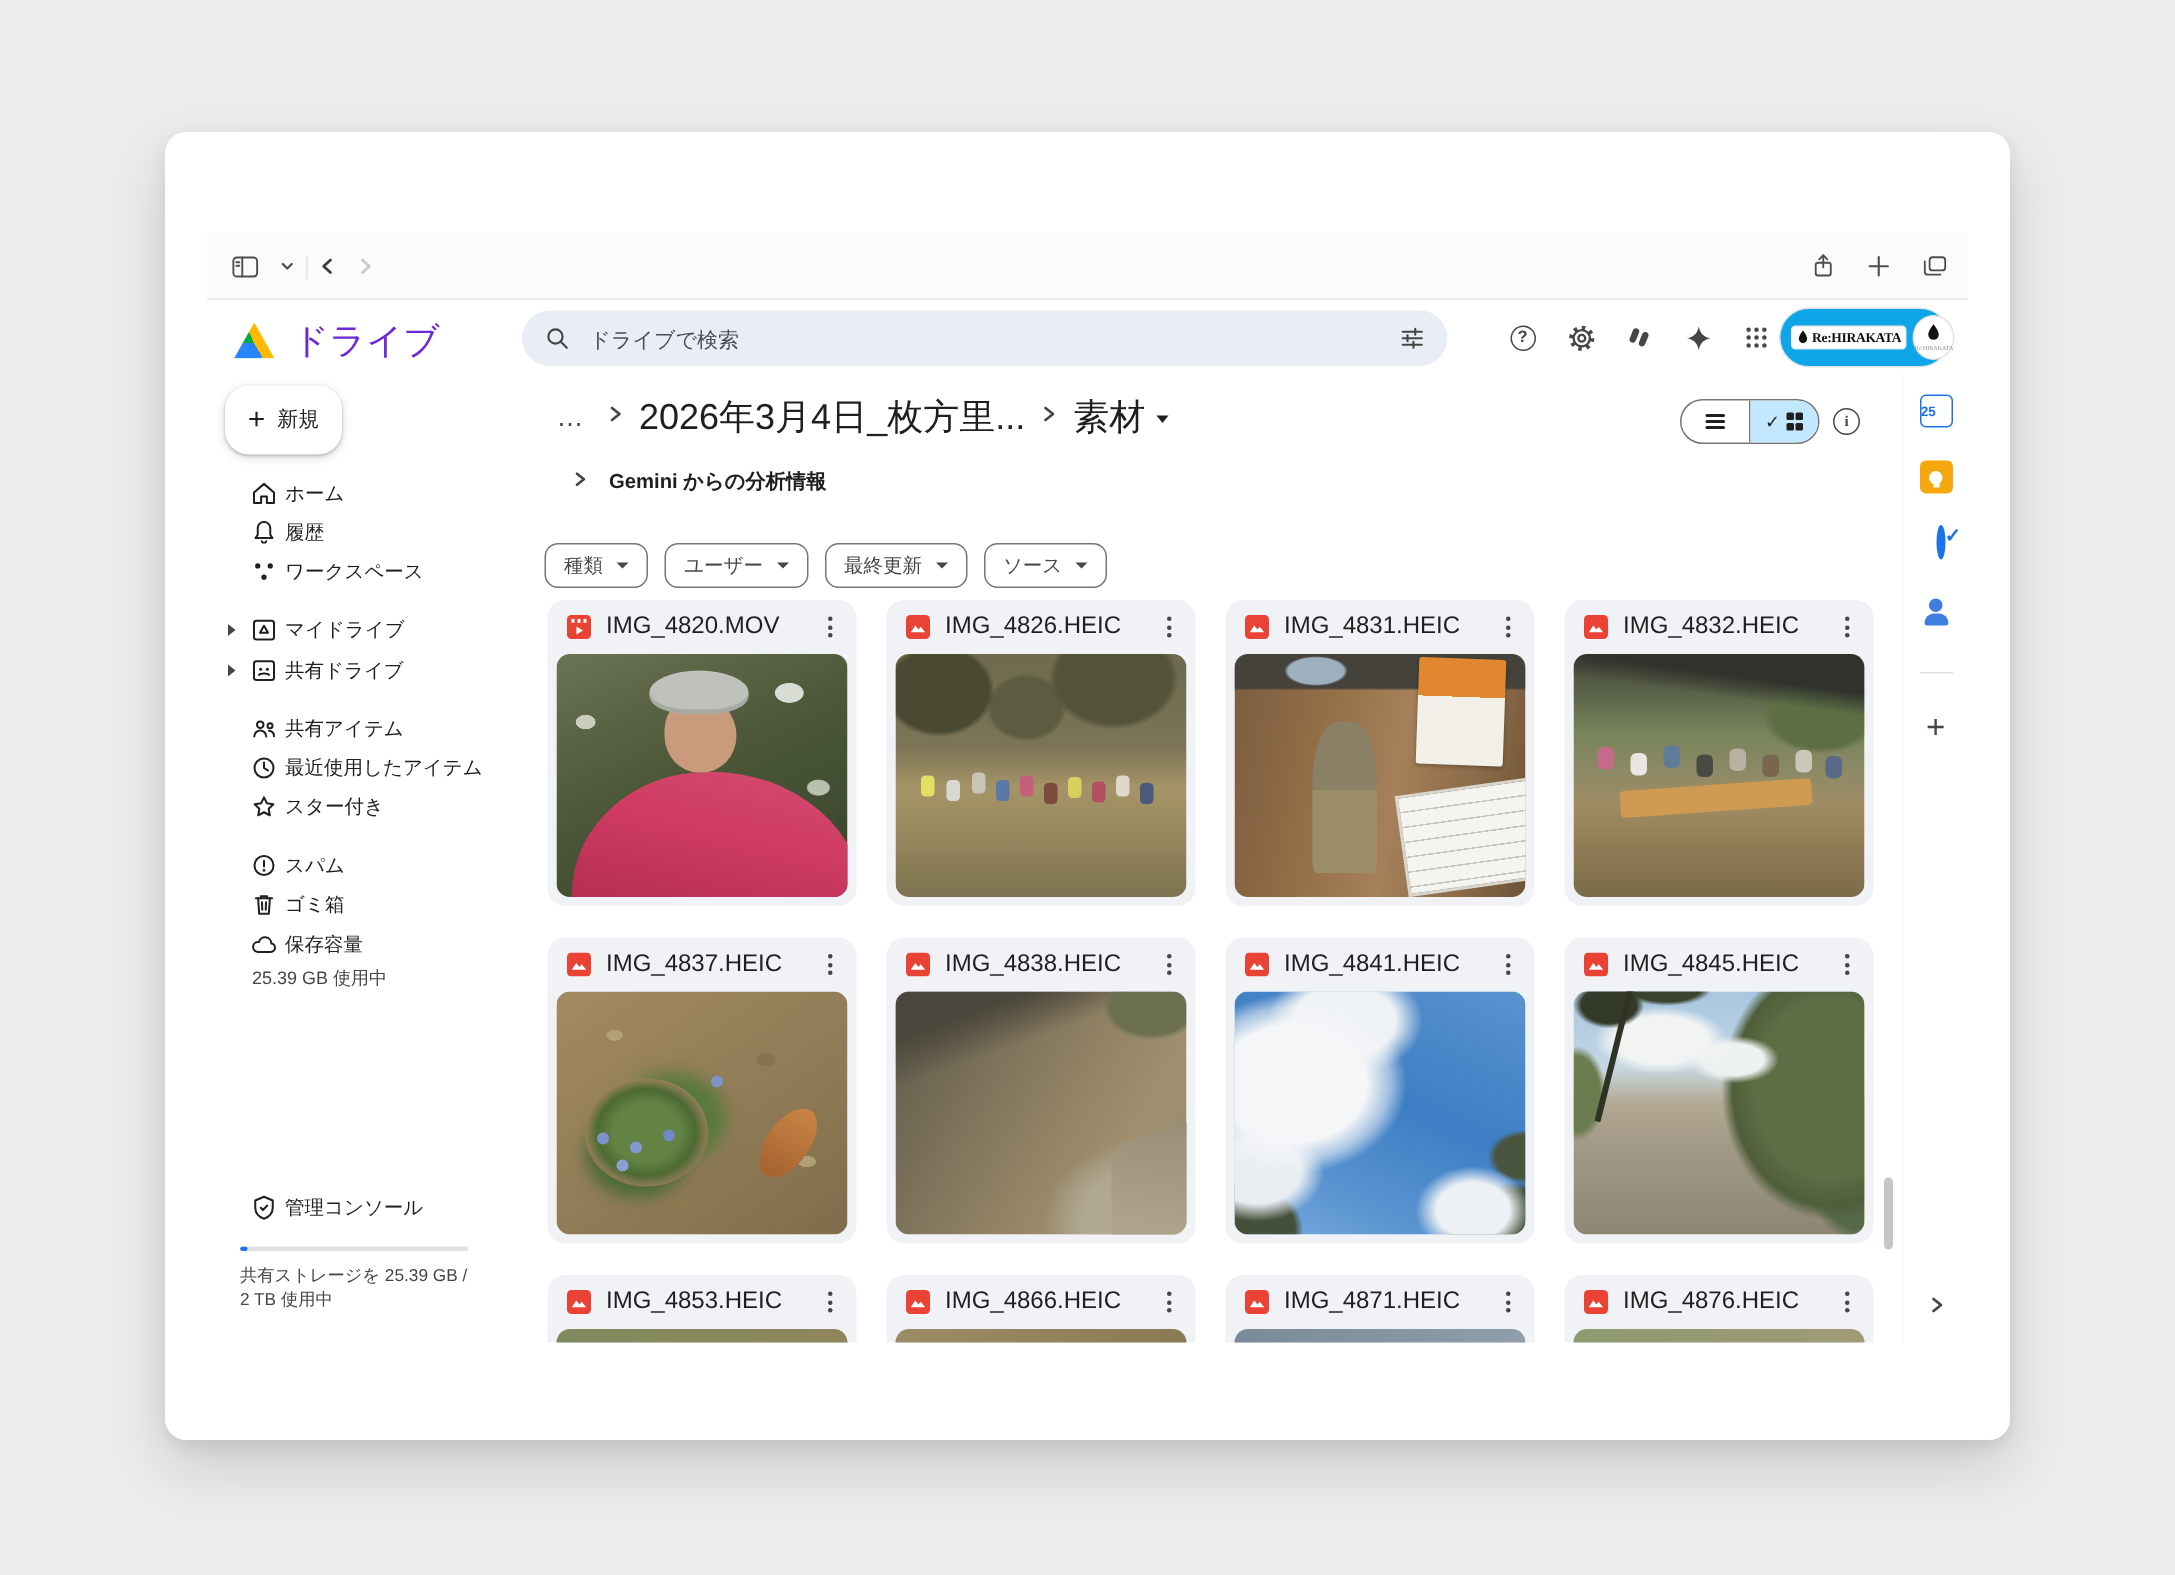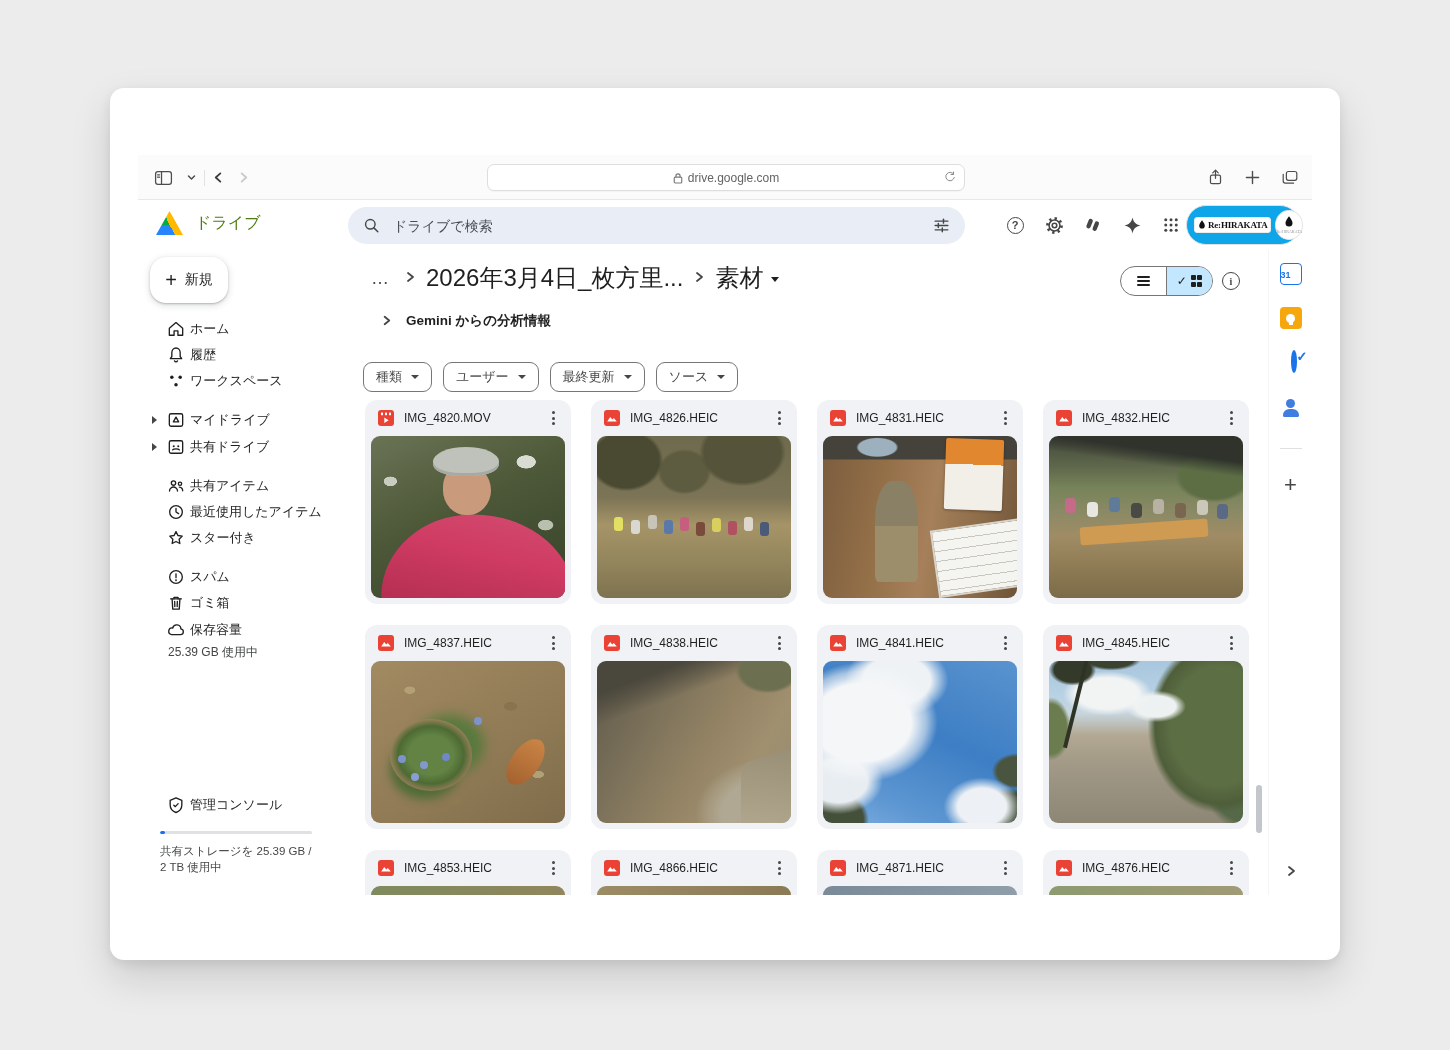--- a/index.html
+++ b/index.html
@@ -21,21 +21,21 @@
                box-shadow:0 1px 1px rgba(0,0,0,.03); }
   .reload { position:absolute; right:8px; top:6px; color:#8a8a8a; }
   .tb-right { position:absolute; right:14px; top:0; height:45px; display:flex; align-items:center; gap:22px; color:#4d4d4d; }
 
   
   .drive { position:absolute; top:45px; left:0; right:0; bottom:0; background:#fff; overflow:hidden; color:#1f1f1f; }
   .drive-header { position:absolute; top:0; left:0; right:0; height:50px; }
   .logo-wrap { position:absolute; left:18px; top:11px; display:flex; align-items:center; gap:12px; }
   .drive-logo { width:27px; height:24px; clip-path:polygon(50% 0, 0 100%, 100% 100%);
     background:conic-gradient(from 0deg at 50% 58%, #FFBA00 25deg 150deg, #2684FC 150deg 270deg, #00AC47 270deg 335deg, #FFBA00 335deg); }
-  .app-name { font-size:16px; color:#4d7c0f; }
+  .app-name { font-size:24px; color:#6d28d9; }
   .searchbar { position:absolute; left:210px; top:7px; width:617px; height:37px; background:#E9EEF6; border-radius:19px;
                display:flex; align-items:center; padding:0 14px; gap:12px; }
   .searchbar input { flex:1; border:none; outline:none; background:transparent; font-size:14px; color:#41464e;
                      font-family:"Liberation Sans", sans-serif; }
   .searchbar input::placeholder { color:#41464e; opacity:.95; }
   .hdr-icons { position:absolute; left:866px; top:0; height:50px; display:flex; align-items:center; gap:17px; color:#444746; }
   .hicon { width:22px; height:22px; display:flex; align-items:center; justify-content:center; }
   .help-circ { width:17px; height:17px; border:1.7px solid #444746; border-radius:50%; font-size:11px; font-weight:bold;
                display:flex; align-items:center; justify-content:center; }
   .account-pill { position:absolute; right:12px; top:5px; width:114px; height:40px; border:1px solid #dfe1e5; border-radius:20px;
@@ -90,21 +90,21 @@
   .chips { position:absolute; top:112px; left:15px; display:flex; gap:11px; }
   .chip { height:30px; border:1px solid #747775; border-radius:9px; background:#fff; display:flex; align-items:center;
           padding:0 12px; gap:9px; font-size:13px; color:#444746; font-weight:500; cursor:pointer; }
   .chip-caret { width:0; height:0; border-top:4.5px solid #444746; border-left:4px solid transparent; border-right:4px solid transparent; }
 
   
   .grid { position:absolute; top:150px; left:17px; width:890px; height:700px; }
   .card { position:absolute; width:206px; height:204px; background:#F0F2F5; border-radius:12px; cursor:pointer; }
   .card-head { height:36px; display:flex; align-items:center; padding:0 7px 0 13px; gap:10px; }
   .file-ic { width:16px; height:16px; flex:none; }
-  .file-name { flex:1; font-size:12px; font-weight:500; color:#1f1f1f; white-space:nowrap; overflow:hidden; }
+  .file-name { flex:1; font-size:16px; font-weight:500; color:#1f1f1f; white-space:nowrap; overflow:hidden; }
   .dots { width:22px; height:22px; display:flex; flex-direction:column; align-items:center; justify-content:center; gap:2.5px; border-radius:50%; }
   .dots i { width:3px; height:3px; background:#444746; border-radius:50%; }
   .thumb { position:absolute; left:6px; right:6px; top:36px; bottom:6px; border-radius:9px; overflow:hidden; }
   .thumb .acc { position:absolute; }
 
   .t1 { background:
         radial-gradient(16px 11px at 80% 16%, #d8dcd2 58%, transparent 62%),
         radial-gradient(11px 8px at 10% 28%, #c9cdbf 58%, transparent 62%),
         radial-gradient(13px 9px at 90% 55%, #b9c0ae 55%, transparent 62%),
         linear-gradient(155deg,#6b7355 0%,#4c5838 45%,#37422a 100%); }
@@ -241,33 +241,20 @@
           <svg class="chev" viewBox="0 0 12 12" style="stroke:#3c3c3c;fill:none;stroke-width:2;stroke-linecap:round;stroke-linejoin:round">
               <polyline points="8,1.5 3,6 8,10.5"></polyline>
             </svg>
         </span>
         <span class="tb-btn fwd">
           <svg class="chev" viewBox="0 0 12 12" style="stroke:#c9c9c9;fill:none;stroke-width:2;stroke-linecap:round;stroke-linejoin:round">
               <polyline points="4,1.5 9,6 4,10.5"></polyline>
             </svg>
         </span>
       </div>
-      <div class="url-field">
-        <svg width="10" height="12" viewBox="0 0 12 14" style="stroke:#7a7a7a;fill:none;stroke-width:1.4">
-            <rect x="1.5" y="6" width="9" height="7" rx="1.2"></rect>
-            <path d="M3.5 6 V4.5 a2.5 2.5 0 0 1 5 0 V6"></path>
-          </svg>
-        <span>drive.google.com</span>
-        <span class="reload">
-          <svg width="12" height="12" viewBox="0 0 24 24" style="stroke:#8a8a8a;fill:none;stroke-width:2;stroke-linecap:round">
-              <path d="M19 6 A8.5 8.5 0 1 0 20.5 13"></path>
-              <polyline points="19,2 19,7 14,7" style="fill:none"></polyline>
-            </svg>
-        </span>
-      </div>
       <div class="tb-right">
         <span class="tb-btn">
           <svg width="15" height="17" viewBox="0 0 18 22" class="ic-stroke">
               <rect x="2.5" y="8" width="13" height="11" rx="2"></rect>
               <line x1="9" y1="1.8" x2="9" y2="12"></line>
               <polyline points="5.5,5 9,1.5 12.5,5"></polyline>
             </svg>
         </span>
         <span class="tb-btn">
           <svg width="15" height="15" viewBox="0 0 16 16" class="ic-stroke" style="stroke-width:1.5">
@@ -749,21 +736,21 @@
             </div>
             <div class="thumb t12"></div>
           </div>
 
         </div>
 
         <div class="scroll-thumb"></div>
       </div>
 
       <div class="panel">
-        <span class="p-ic cal"><span class="bar"></span><span class="num">31</span></span>
+        <span class="p-ic cal"><span class="bar"></span><span class="num">25</span></span>
         <span class="p-ic keep">
             <span class="bulb"></span>
           </span>
         <span class="p-ic tasks"></span>
         <span class="p-ic contacts">
             <span class="head"></span>
             <span class="body"></span>
           </span>
         <span class="p-div"></span>
         <span class="p-ic p-plus">+</span>

